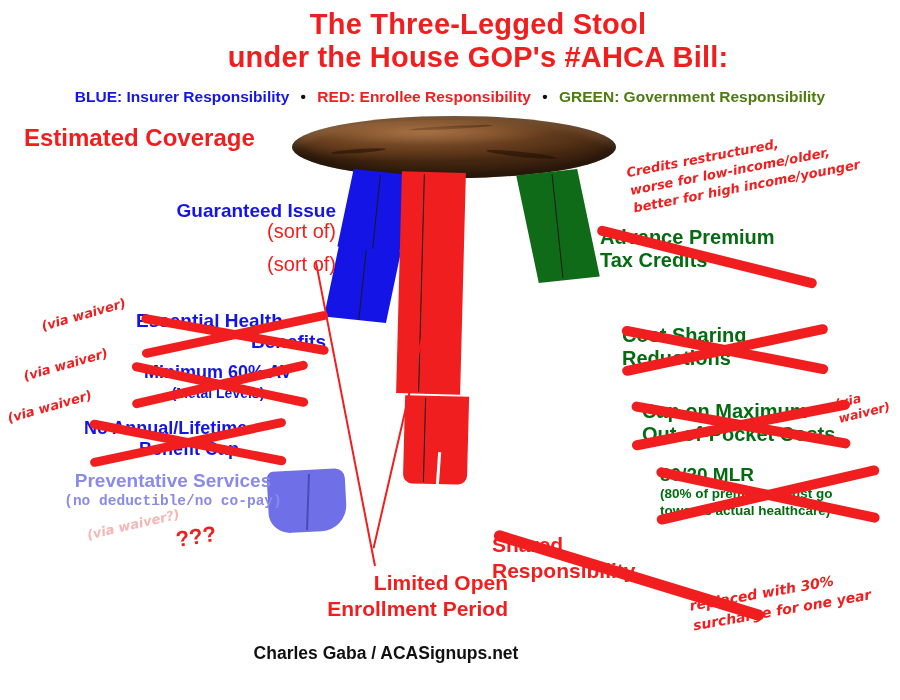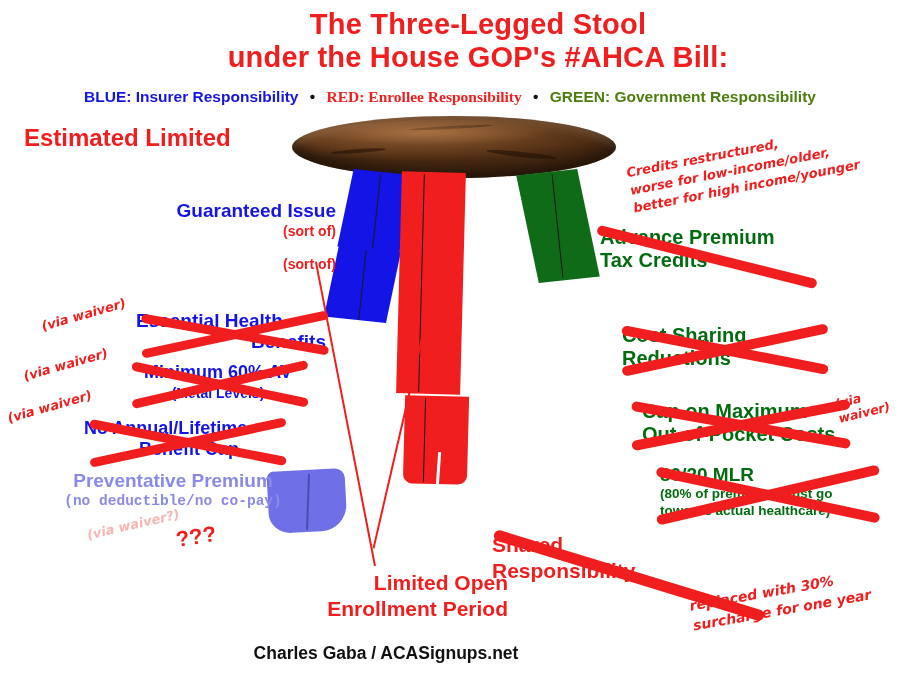--- a/index.html
+++ b/index.html
@@ -25,35 +25,35 @@
     letter-spacing:.2px;
     padding-left:28px;
   }
   #title .l2{display:block;}
 
   #legend{
     left:0;top:88px;width:900px;text-align:center;
     font-size:15.5px;font-weight:bold;white-space:nowrap;
   }
   #legend .blue{color:#1414e6;}
-  #legend .red{color:#f01e1e;font-family:Liberation Serif, serif;}
+  #legend .red{color:#f01e1e;}
   #legend .green{color:#4d7c0f;}
   #legend .dot{color:#111;padding:0 7px;}
 
   
   #estimate{
     left:24px;top:122px;width:300px;
     color:#f01e1e;font-weight:bold;font-size:24px;line-height:32px;
   }
 
   .lbl{position:absolute;font-weight:bold;}
   .blue-lbl{color:#1414e6;}
   .green-lbl{color:#046b10;}
   .red-lbl{color:#f01e1e;}
-  .sub-red{color:#f01e1e;font-size:14px;font-weight:bold;display:block;}
+  .sub-red{color:#f01e1e;font-size:20px;font-weight:normal;display:block;}
   .sub-blue{color:#1414e6;font-size:14px;font-weight:bold;display:block;}
   .sub-green{color:#046b10;font-size:13.5px;font-weight:bold;display:block;line-height:17px;}
 
   .t19{font-size:19px;line-height:21px;}
   .t18{font-size:18px;line-height:21px;}
   .t20{font-size:20px;line-height:23px;}
 
   .faded{color:#8a8ae8;}
 
   
@@ -108,21 +108,21 @@
 
   <div class="abs" id="legend">
     <span class="blue">BLUE: Insurer Responsibility</span>
     <span class="dot">•</span>
     <span class="red">RED: Enrollee Responsibility</span>
     <span class="dot">•</span>
     <span class="green">GREEN: Government Responsibility</span>
   </div>
 
   <div class="abs" id="estimate">
-    <div>Estimated Limited</div>
+    <div>Estimated Coverage</div>
   </div>
 
   <div class="abs" id="seat">
     <div class="seatcrack" style="left:36%;top:16%;width:26%;height:3px;transform:rotate(-3deg);"></div>
     <div class="seatcrack" style="left:60%;top:58%;width:22%;height:5px;transform:rotate(6deg);"></div>
     <div class="seatcrack" style="left:12%;top:54%;width:17%;height:4px;transform:rotate(-4deg);"></div>
   </div>
 
   <div class="leg">
     <div class="legseg" style="left:345px;top:172px;width:63px;height:78px;background:#1414e6;transform:skewX(-6deg) rotate(6deg);"></div>
@@ -176,21 +176,21 @@
   <div class="strike" style="left:130px;top:380px;width:180px;height:9px;transform:rotate(-13deg);"></div>
 
   <div class="lbl blue-lbl t18" style="left:84px;top:418px;width:210px;text-align:left;">
     <span>No Annual/Lifetime</span>
     <span style="display:block;text-align:center;">Benefit Cap</span>
   </div>
   <div class="strike" style="left:88px;top:438px;width:200px;height:9px;transform:rotate(11deg);"></div>
   <div class="strike" style="left:88px;top:438px;width:200px;height:9px;transform:rotate(-12deg);"></div>
 
   <div class="lbl faded t19" style="left:58px;top:470px;width:230px;text-align:center;">
-    <span>Preventative Premium</span>
+    <span>Preventative Services</span>
     <span style="display:block;font-size:14.5px;font-family:Liberation Mono, monospace;">(no deductible/no co-pay)</span>
   </div>
   <div class="hand faint" style="left:86px;top:516px;transform:rotate(-13deg);font-size:13px;">(via waiver?)</div>
   <div class="abs red-lbl" style="left:176px;top:524px;font-weight:bold;font-size:22px;transform:rotate(-9deg);">???</div>
 
   <div class="hand" style="left:40px;top:306px;transform:rotate(-16deg);">(via waiver)</div>
   <div class="hand" style="left:22px;top:356px;transform:rotate(-16deg);">(via waiver)</div>
   <div class="hand" style="left:6px;top:398px;transform:rotate(-16deg);">(via waiver)</div>
 
   <div class="hand" style="left:628px;top:142px;transform:rotate(-11deg);font-size:13px;line-height:18px;">

